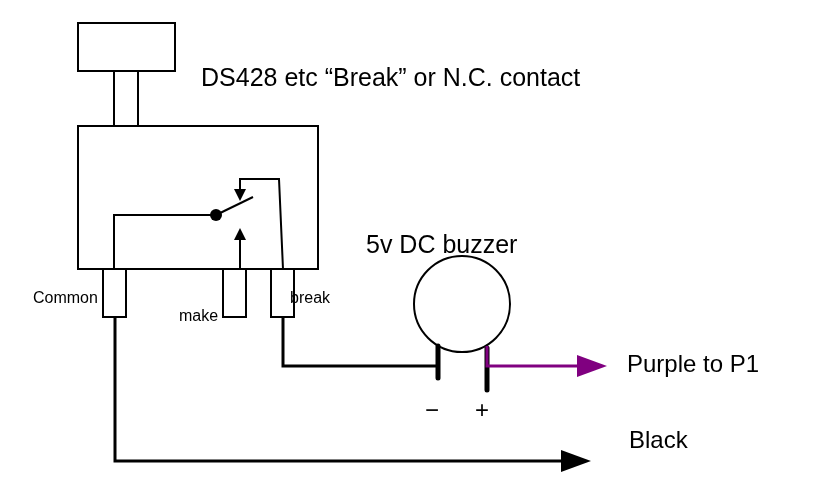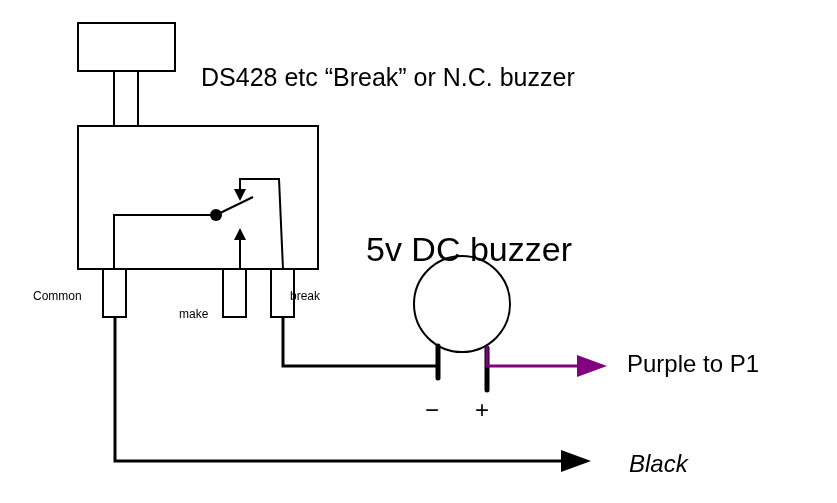--- a/index.html
+++ b/index.html
@@ -1,27 +1,27 @@
 <!DOCTYPE html>
 <html><head>
 <meta charset="utf-8">
 <style>
   html, body { margin: 0; padding: 0; background: #ffffff; }
   body { width: 837px; height: 503px; position: relative; overflow: hidden; font-family: "Liberation Sans", sans-serif; }
   svg { position: absolute; left: 0; top: 0; }
   .lbl { position: absolute; color: #000; white-space: nowrap; line-height: 1; }
   .title { left: 201px; top: 65px; font-size: 25px; }
-  .buzzer-title { left: 366px; top: 232px; font-size: 34px; }
-  .small { font-size: 12px; }
+  .buzzer-title { left: 366px; top: 232px; font-size: 25px; }
+  .small { font-size: 16px; }
   .common { left: 33px; top: 290px; }
   .make { left: 179px; top: 308px; }
   .brk { left: 290px; top: 290px; }
   .out { font-size: 24px; }
   .purple-lbl { left: 627px; top: 352px; text-align: right; }
-  .black-lbl { left: 629px; top: 452px; font-style: italic; }
+  .black-lbl { left: 629px; top: 428px; }
   .sign { font-size: 24px; }
   .minus { left: 425px; top: 398px; }
   .plus { left: 475px; top: 398px; }
 </style>
 </head>
 <body>
 
 <svg width="837" height="503" viewBox="0 0 837 503">
 
   <rect x="78" y="23" width="97" height="48" fill="#fff" stroke="#000" stroke-width="2"></rect>
@@ -49,21 +49,21 @@
   <line x1="438" y1="346" x2="438" y2="378" stroke="#000" stroke-width="5" stroke-linecap="round"></line>
   <line x1="487" y1="348" x2="487" y2="390" stroke="#000" stroke-width="5" stroke-linecap="round"></line>
 
   <polyline points="487,346 487,366 580,366" fill="none" stroke="#800080" stroke-width="3"></polyline>
   <polygon points="577,355 607,366 577,377" fill="#800080"></polygon>
 
   <polyline points="115,317 115,461 565,461" fill="none" stroke="#000" stroke-width="3"></polyline>
   <polygon points="561,450 591,461 561,472" fill="#000"></polygon>
 </svg>
 
-<div class="lbl title">DS428 etc  “Break” or N.C. buzzer</div>
+<div class="lbl title">DS428 etc  “Break” or N.C. contact</div>
 <div class="lbl small common">Common</div>
 <div class="lbl small make">make</div>
 <div class="lbl small brk">break</div>
 <div class="lbl buzzer-title">5v DC buzzer</div>
 <div class="lbl sign minus">−</div>
 <div class="lbl sign plus">+</div>
 <div class="lbl out purple-lbl">Purple to P1</div>
 <div class="lbl out black-lbl">Black</div>
 
 </body></html>

